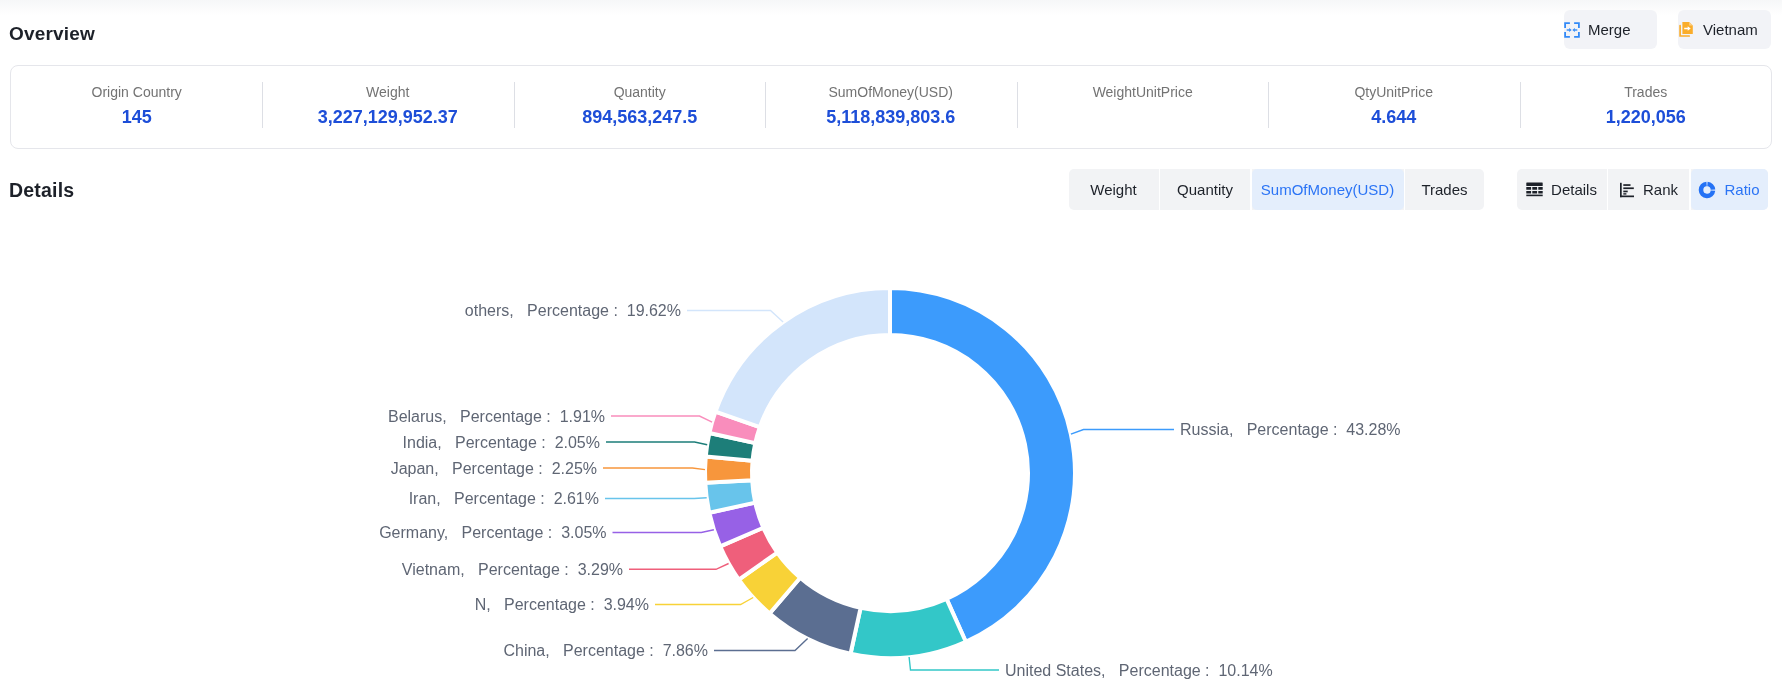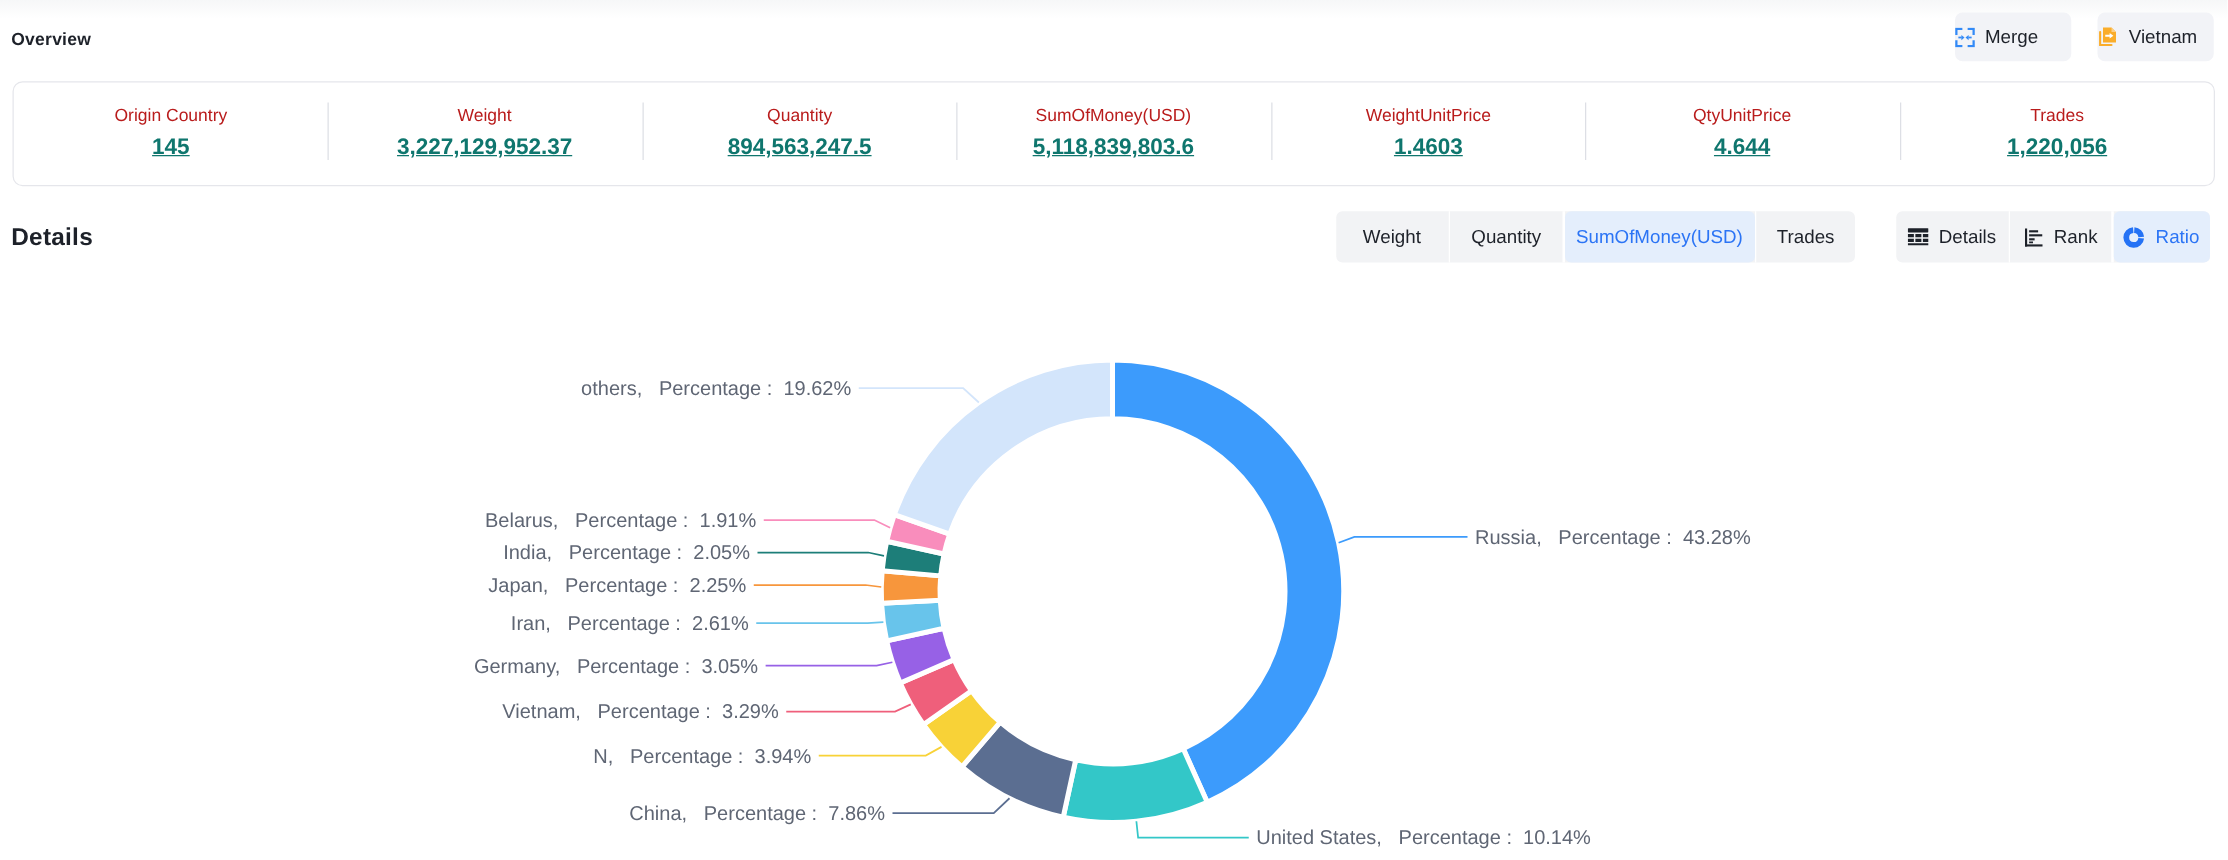--- a/index.html
+++ b/index.html
@@ -1,22 +1,22 @@
 <!DOCTYPE html>
 <html><head><meta charset="utf-8">
 <style>
 html,body{margin:0;padding:0;background:#fff;}
 .page{position:relative;width:1782px;height:688px;overflow:hidden;font-family:"Liberation Sans",sans-serif;}
 .topfade{position:absolute;top:0;left:0;width:1782px;height:15px;background:linear-gradient(#f6f7f8,#ffffff);}
-.h1{position:absolute;left:9px;top:23px;font-size:14px;font-weight:bold;color:#1d2129;letter-spacing:0.2px;}
+.h1{position:absolute;left:9px;top:23px;font-size:19px;font-weight:bold;color:#1d2129;letter-spacing:0.2px;}
 .btn{position:absolute;top:10px;height:39px;background:#f2f3f7;border-radius:6px;display:flex;align-items:center;justify-content:flex-start;gap:8px;font-size:15px;color:#1d2129;}
 .card{position:absolute;left:10px;top:65px;width:1760px;height:82px;border:1px solid #e5e6eb;border-radius:8px;}
 .stat{position:absolute;top:18px;width:251.4px;text-align:center;}
-.slab{font-size:14px;color:#b91c1c;}
-.sval{margin-top:7px;font-size:18px;font-weight:bold;color:#0f766e;text-decoration:underline;}
+.slab{font-size:14px;color:#737373;}
+.sval{margin-top:7px;font-size:18px;font-weight:bold;color:#1d4ed8;}
 .sdiv{position:absolute;top:16px;width:1px;height:46px;background:#dddfe5;}
 .h2{position:absolute;left:9px;top:179px;font-size:19.5px;font-weight:bold;color:#1d2129;letter-spacing:0.2px;}
 .tabs{position:absolute;top:169px;height:41px;background:#f2f3f5;border-radius:5px;display:flex;align-items:stretch;}
 .tab{display:flex;align-items:center;justify-content:center;font-size:15px;color:#1d2129;border-radius:5px;gap:8px;}
 .tab.sel{background:#e4eefc;color:#2B74F5;}
 .gap{width:1.5px;background:#fff;}
 .chart{position:absolute;left:0;top:0;}
 </style></head>
 <body>
 <div class="page">
@@ -63,21 +63,20 @@
         <div class="sval">894,563,247.5</div>
       </div>
 <div class="sdiv" style="left:503px"></div>
 <div class="stat" style="left:754px">
         <div class="slab">SumOfMoney(USD)</div>
         <div class="sval">5,118,839,803.6</div>
       </div>
 <div class="sdiv" style="left:754px"></div>
 <div class="stat" style="left:1006px">
         <div class="slab">WeightUnitPrice</div>
-        <div class="sval">1.4603</div>
       </div>
 <div class="sdiv" style="left:1006px"></div>
 <div class="stat" style="left:1257px">
         <div class="slab">QtyUnitPrice</div>
         <div class="sval">4.644</div>
       </div>
 <div class="sdiv" style="left:1257px"></div>
 <div class="stat" style="left:1509px">
         <div class="slab">Trades</div>
         <div class="sval">1,220,056</div>

